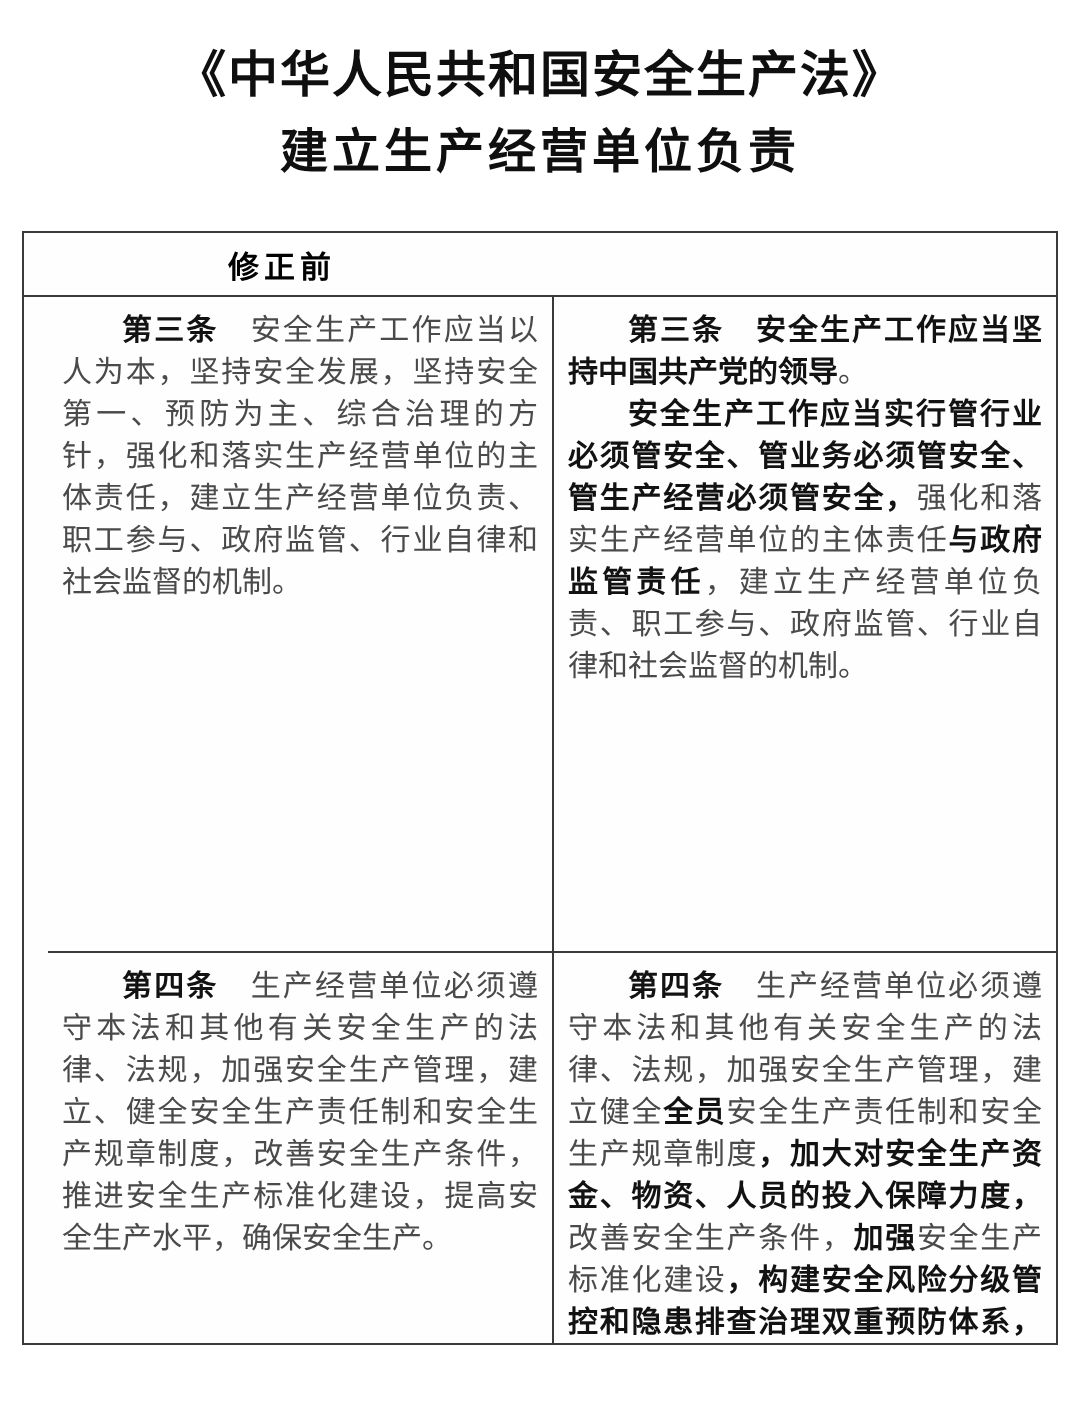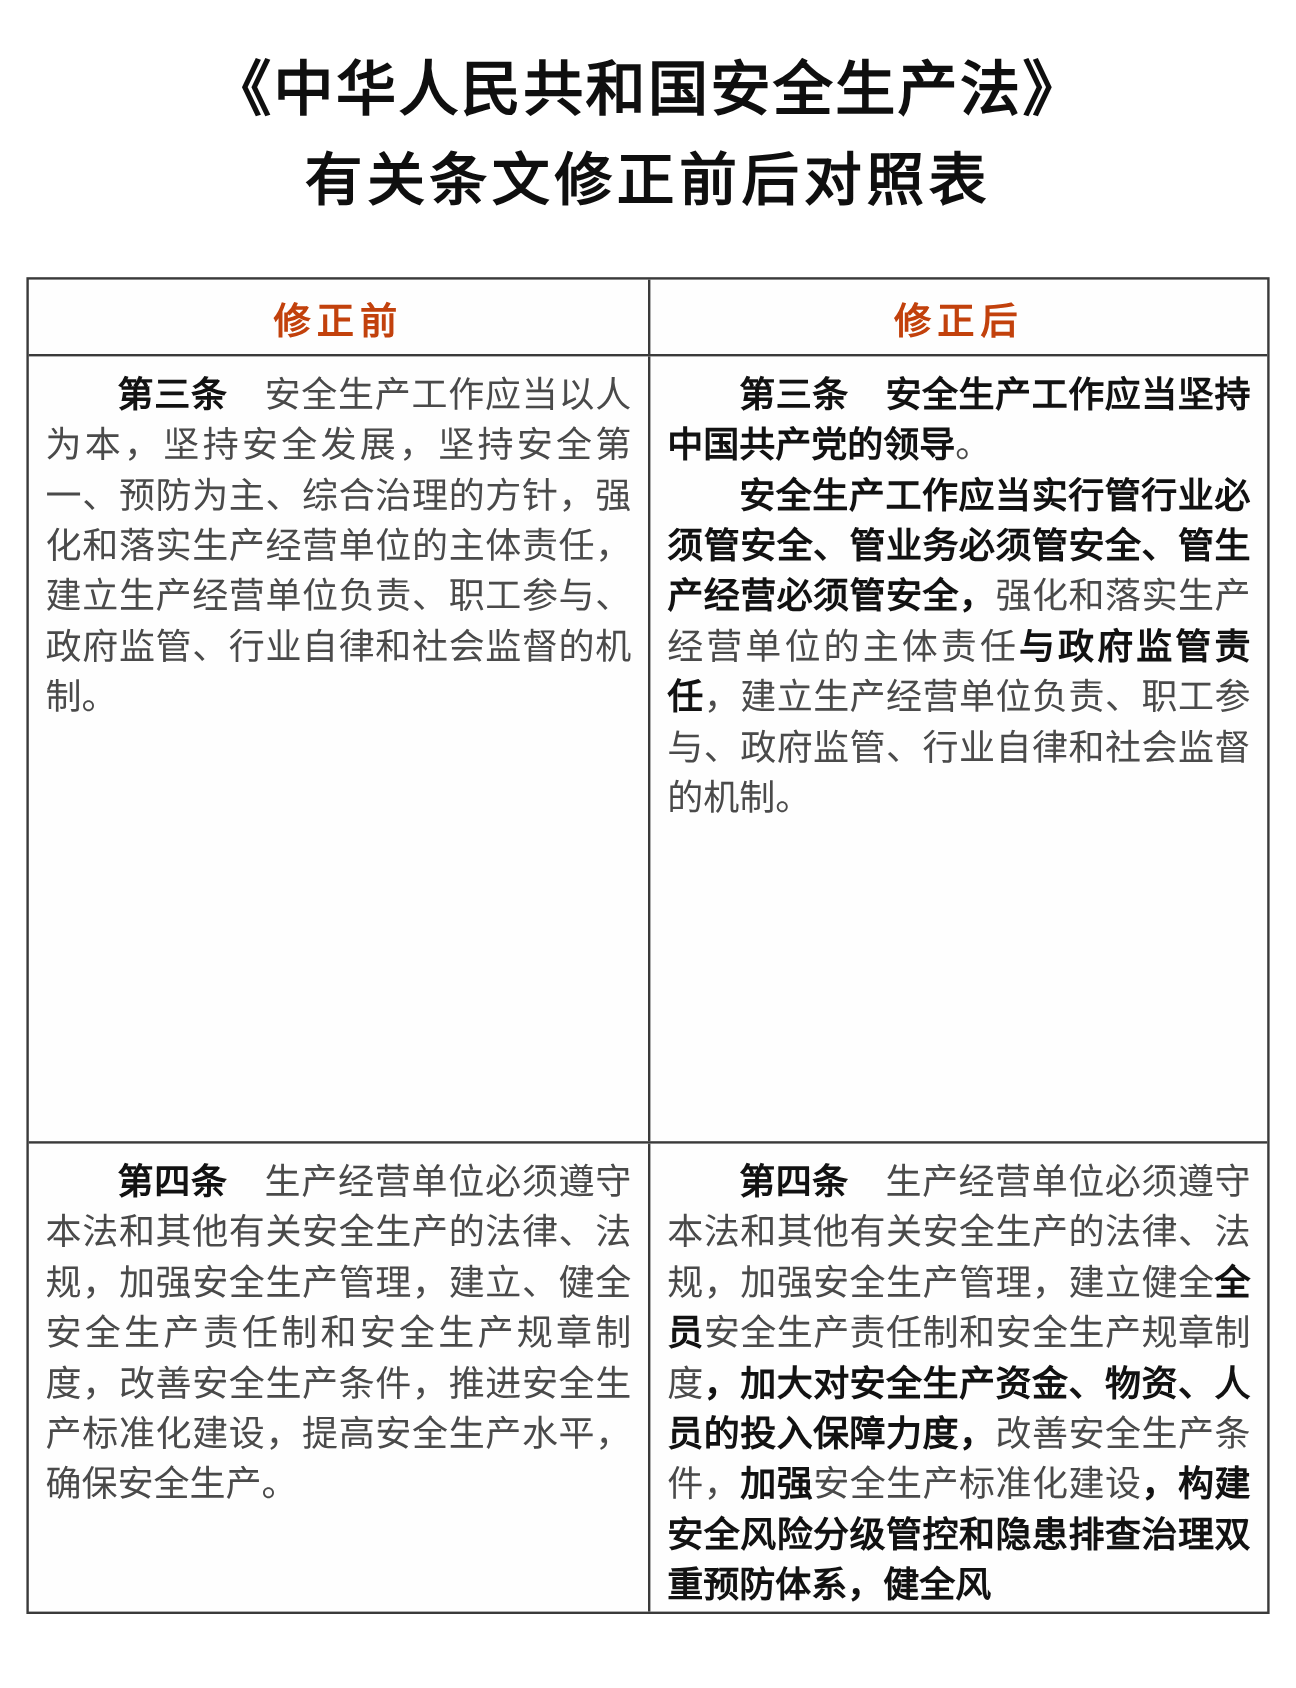--- a/index.html
+++ b/index.html
@@ -56,26 +56,27 @@
   }
   .cmp-th {
     height: 62px;
     display: flex;
     align-items: center;
     justify-content: center;
     font-family: "DejaVu Sans", "Liberation Sans", sans-serif;
     font-weight: 700;
     font-size: 31px;
     letter-spacing: 5px;
-    color: #c2410c;
+    color: #000000;
   }
   .cmp-th + .cmp-th { border-left: 2px solid #3a3a3a; }
   .cmp-row {
     display: grid;
     grid-template-columns: 1fr 1fr;
+    margin-left: 24px;
   }
   .cmp-row + .cmp-row { border-top: 2px solid #3a3a3a; }
   .row-article3 { height: 654px; }
   .row-article4 { height: 390px; }
   .cmp-cell {
     box-sizing: border-box;
     padding: 12px 14px 0 14px;
     overflow: hidden;
   }
   .cmp-cell + .cmp-cell { border-left: 2px solid #3a3a3a; }
@@ -100,28 +101,27 @@
     color: #121212;
   }
 </style>
 </head>
 <body>
 
 <div class="page">
 
   <h1 class="title-line1">《中华人民共和国安全生产法》</h1>
 
-  <h1 class="title-line2">有关条文修正前后对照表</h1>
+  <h1 class="title-line2">建立生产经营单位负责</h1>
 
 
   <div class="cmp-table">
 
     <div class="cmp-thead">
       <div class="cmp-th">修正前</div>
-      <div class="cmp-th">修正后</div>
     </div>
 
     <div class="cmp-row row-article3">
       <div class="cmp-cell">
           <p class="para"><span class="run-bold">第三条</span><span class="run-regular">　安全生产工作应当以人为本，坚持安全发展，坚持安全第一、预防为主、综合治理的方针，强化和落实生产经营单位的主体责任，建立生产经营单位负责、职工参与、政府监管、行业自律和社会监督的机制。</span></p>
         </div>
       <div class="cmp-cell">
           <p class="para"><span class="run-bold">第三条　安全生产工作应当坚持中国共产党的领导</span><span class="run-regular">。</span></p>
           <p class="para"><span class="run-bold">安全生产工作应当实行管行业必须管安全、管业务必须管安全、管生产经营必须管安全，</span><span class="run-regular">强化和落实生产经营单位的主体责任</span><span class="run-bold">与政府监管责任</span><span class="run-regular">，建立生产经营单位负责、职工参与、政府监管、行业自律和社会监督的机制。</span></p>
         </div>

